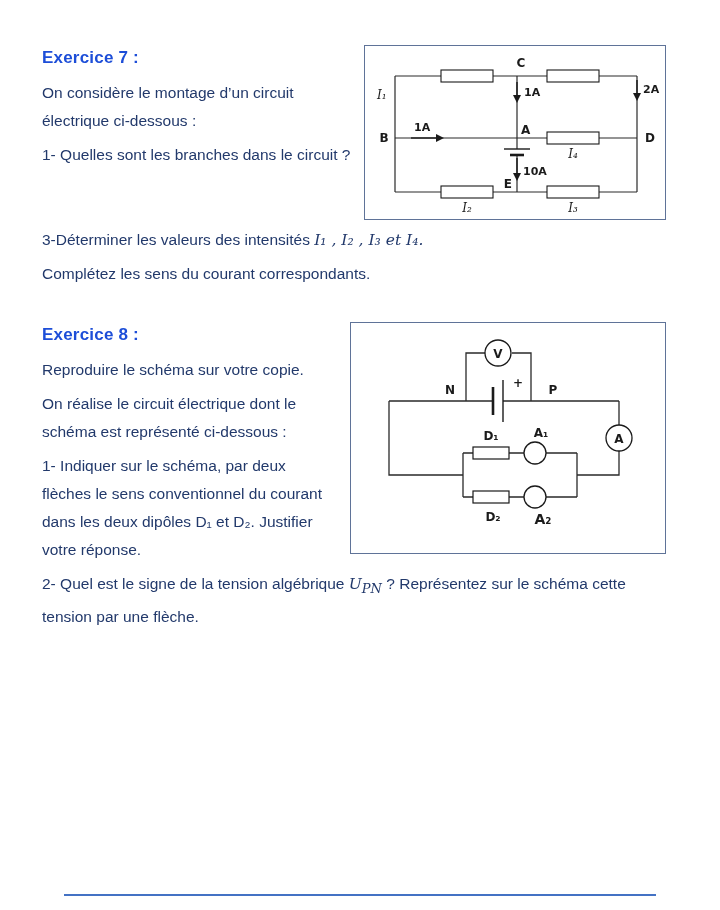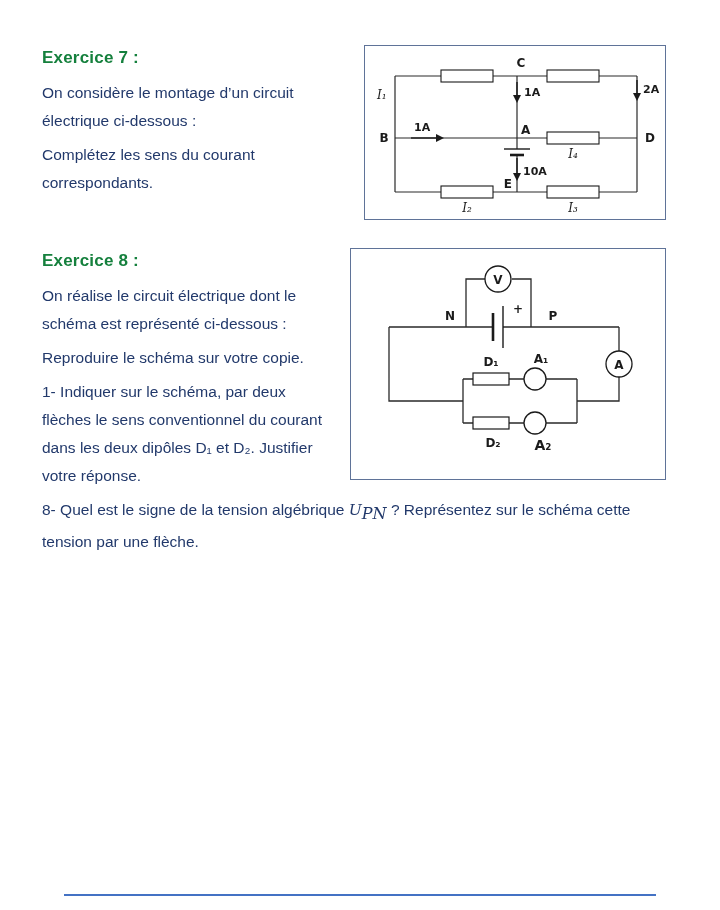--- a/index.html
+++ b/index.html
@@ -3,38 +3,38 @@
 <meta charset="utf-8">
 <style>
   * { margin:0; padding:0; box-sizing:border-box; }
   html,body { background:#ffffff; }
   body { font-family:"Liberation Sans", sans-serif; }
   .page {
     position:relative; width:720px; height:910px; background:#ffffff;
     padding:45px 54px 0 42px; overflow:hidden;
   }
   h2.extitle {
-    color:#15803d; font-size:17px; font-weight:bold; line-height:26px;
+    color:#1d4ed8; font-size:17px; font-weight:bold; line-height:26px;
     margin:0 0 8px 0; letter-spacing:0.2px;
   }
   p.t {
     color:#22396b; font-size:15.5px; line-height:28px; margin:0 0 6px 0;
   }
   .sec::after { content:""; display:block; clear:both; }
   .sec2 { margin-top:28px; }
   .fig {
     float:right; background:#ffffff; border:1px solid #5f7398;
   }
   .fig1 { width:302px; height:175px; margin:0 0 0 12px; }
   .fig2 { width:316px; height:232px; margin:0 0 0 12px; }
   .clear-fig { clear:right; padding-top:6px; }
   .narrow { max-width:265px; }
   .gap-top { margin-top:24px; }
   .math, .usym { font-family:"DejaVu Serif", serif; font-style:italic; }
-  .usym sub { font-size:16px; font-style:italic; }
+  .usym sub { font-size:13px; font-style:italic; }
   svg text { font-family:"DejaVu Sans", sans-serif; fill:#1b1b1b; }
   svg text.nlab { font-size:12px; font-weight:600; }
   svg text.clab { font-size:11px; font-weight:bold; }
   svg text.mlab { font-family:"DejaVu Serif", serif; font-style:italic; font-size:12px; }
   svg text.big  { font-size:14px; }
   .footer-line {
     position:absolute; left:64px; right:64px; top:894px; height:2px;
     background:#4472c4;
   }
 </style>
@@ -82,20 +82,22 @@
         <text class="clab" x="158" y="129">10A</text>
         <text class="nlab" x="280" y="96">D</text>
         <text class="nlab" x="147" y="142" text-anchor="end">E</text>
         <text class="mlab" x="102" y="166" text-anchor="middle">I₂</text>
         <text class="mlab" x="208" y="166" text-anchor="middle">I₃</text>
       </svg>
     </div>
 
     <h2 class="extitle">Exercice 7 :</h2>
     <p class="t">On considère le montage d’un circuit électrique ci-dessous :</p>
+    <p class="t">1- Quelles sont les branches dans le circuit ?</p>
+    <p class="t clear-fig"><span>3-Déterminer les valeurs des intensités </span><span class="math">I₁ , I₂ , I₃ et I₄.</span></p>
     <p class="t">Complétez les sens du courant correspondants.</p>
   </section>
 
   <section class="sec sec2">
 
     <div class="fig fig2">
       <svg width="314" height="230" viewBox="0 0 314 230">
         <g stroke="#2a2a2a" stroke-width="1.3" fill="none">
           <path d="M38 78 H142 M152 78 H268
                    M115 78 V30 H134 M180 78 V30 H161
@@ -125,20 +127,20 @@
         <text class="nlab" x="202" y="71" text-anchor="middle">P</text>
         <text class="nlab" x="140" y="117" text-anchor="middle">D₁</text>
         <text class="nlab" x="190" y="114" text-anchor="middle">A₁</text>
         <text class="nlab" x="268" y="120" text-anchor="middle">A</text>
         <text class="nlab" x="142" y="198" text-anchor="middle">D₂</text>
         <text class="nlab big" x="192" y="201" text-anchor="middle">A₂</text>
       </svg>
     </div>
 
     <h2 class="extitle">Exercice 8 :</h2>
+    <p class="t narrow gap-top">Reproduire le schéma sur votre copie.</p>
     <p class="t narrow">On réalise le circuit électrique dont le schéma est représenté ci-dessous :</p>
-    <p class="t narrow gap-top">Reproduire le schéma sur votre copie.</p>
     <p class="t">1- Indiquer sur le schéma, par deux flèches le sens conventionnel du courant dans les deux dipôles D₁ et D₂. Justifier votre réponse.</p>
-    <p class="t"><span>8- Quel est le signe de la tension algébrique </span><span class="usym"><span>U</span><sub>PN</sub></span><span> ? Représentez sur le schéma cette tension par une flèche.</span></p>
+    <p class="t"><span>2- Quel est le signe de la tension algébrique </span><span class="usym"><span>U</span><sub>PN</sub></span><span> ? Représentez sur le schéma cette tension par une flèche.</span></p>
   </section>
 
   <div class="footer-line"></div>
 </div>
 
 </body></html>

